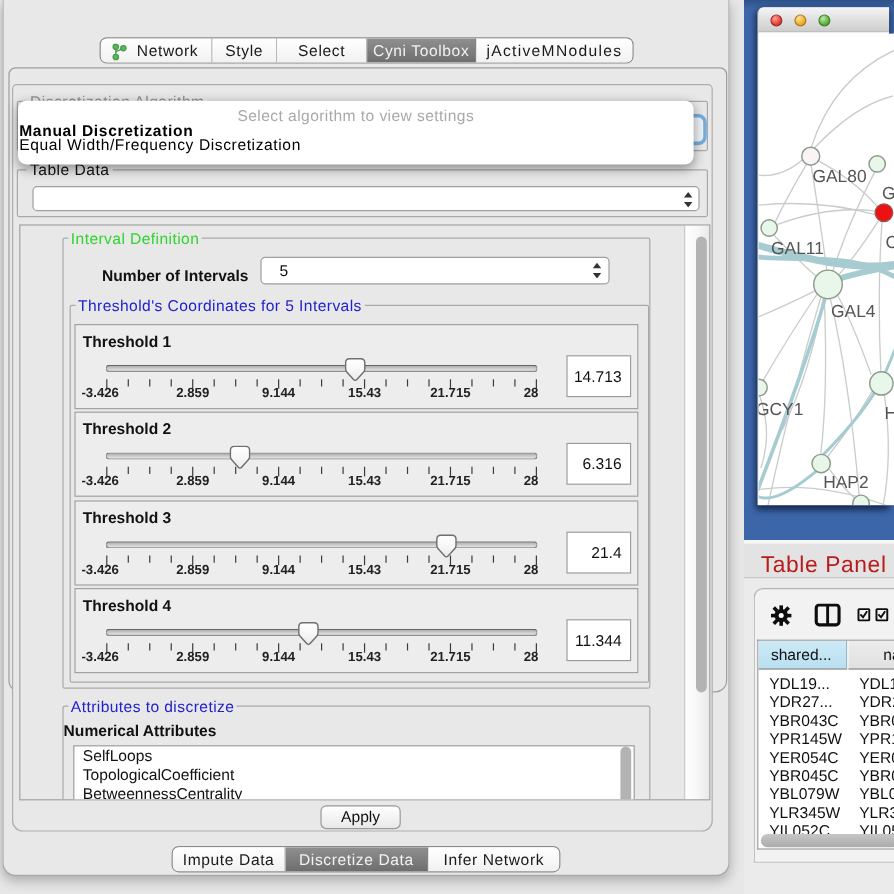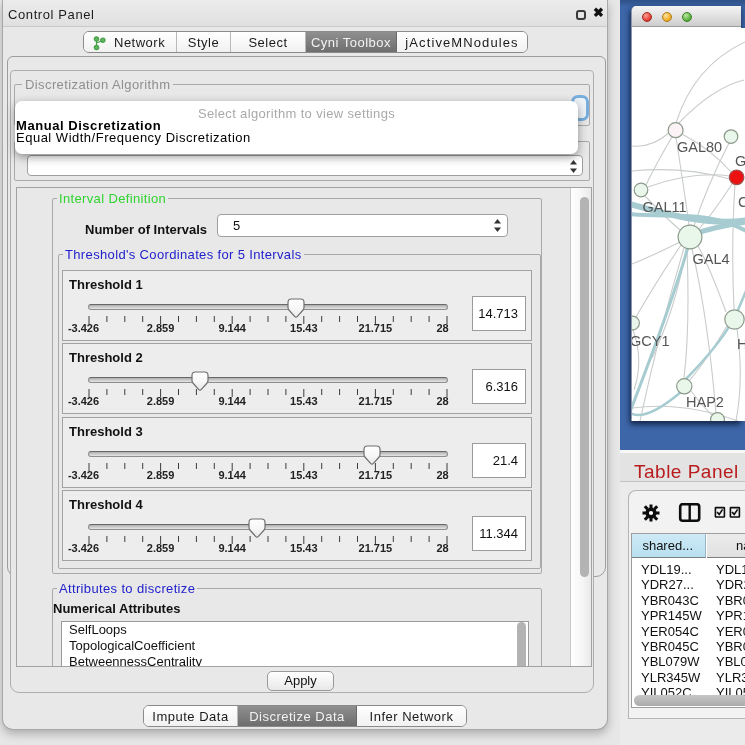--- a/index.html
+++ b/index.html
@@ -219,25 +219,20 @@
       <span class="c2">YLR345W</span>
     </div>
   <div class="trow" style="top:151.2px;">
       <span class="c1">YIL052C</span>
       <span class="c2">YIL052C</span>
     </div>
   <div id="hthumb"></div>
 </div>
 
 <div id="win">
-  <div id="titlebar">
-    <span class="title">Control Panel</span>
-    <div id="float-icon"></div>
-    <div id="close-icon">✖</div>
-  </div>
 
   <div id="mainpanel">
     <div id="innerpanel">
 
       <div class="group" style="left:3px; top:13px; width:576px; height:42px;">
         <span class="gtitle" style="color:#8f8f8f;">Discretization Algorithm</span>
       </div>
 
       <div class="abs" style="left:560px; top:24px; width:18px; height:26px; border:3px solid #77aede; border-radius:7px; background:#eef3f8;"></div>
 
@@ -507,17 +502,17 @@
         </svg>
         <span style="position:absolute; left:30px; top:3px;">Network</span>
       </div>
     <div class="tab" style="width:54px;">Style</div>
     <div class="tab" style="width:75px;">Select</div>
     <div class="tab sel" style="width:91px;">Cyni Toolbox</div>
     <div class="tab" style="width:130px; letter-spacing:1.1px;">jActiveMNodules</div>
   </div>
 </div>
 
-<div class="abs" style="left:15px; top:101px; width:563px; height:53px; background:#fff; border-radius:7px; box-shadow:0 3px 10px rgba(0,0,0,0.4); z-index:50;">
+<div class="abs" style="left:15px; top:84px; width:563px; height:53px; background:#fff; border-radius:7px; box-shadow:0 3px 10px rgba(0,0,0,0.4); z-index:50;">
   <div style="position:absolute; top:5px; left:0; width:100%; text-align:center; font-size:13px; color:#a9a9a9; letter-spacing:0.35px;">Select algorithm to view settings</div>
   <div style="position:absolute; top:17px; left:1px; font-size:13px; font-weight:bold; color:#000; letter-spacing:0.55px;">Manual Discretization</div>
   <div style="position:absolute; top:29px; left:1px; font-size:13px; color:#000; letter-spacing:0.5px;">Equal Width/Frequency Discretization</div>
 </div>
 
 </body></html>

